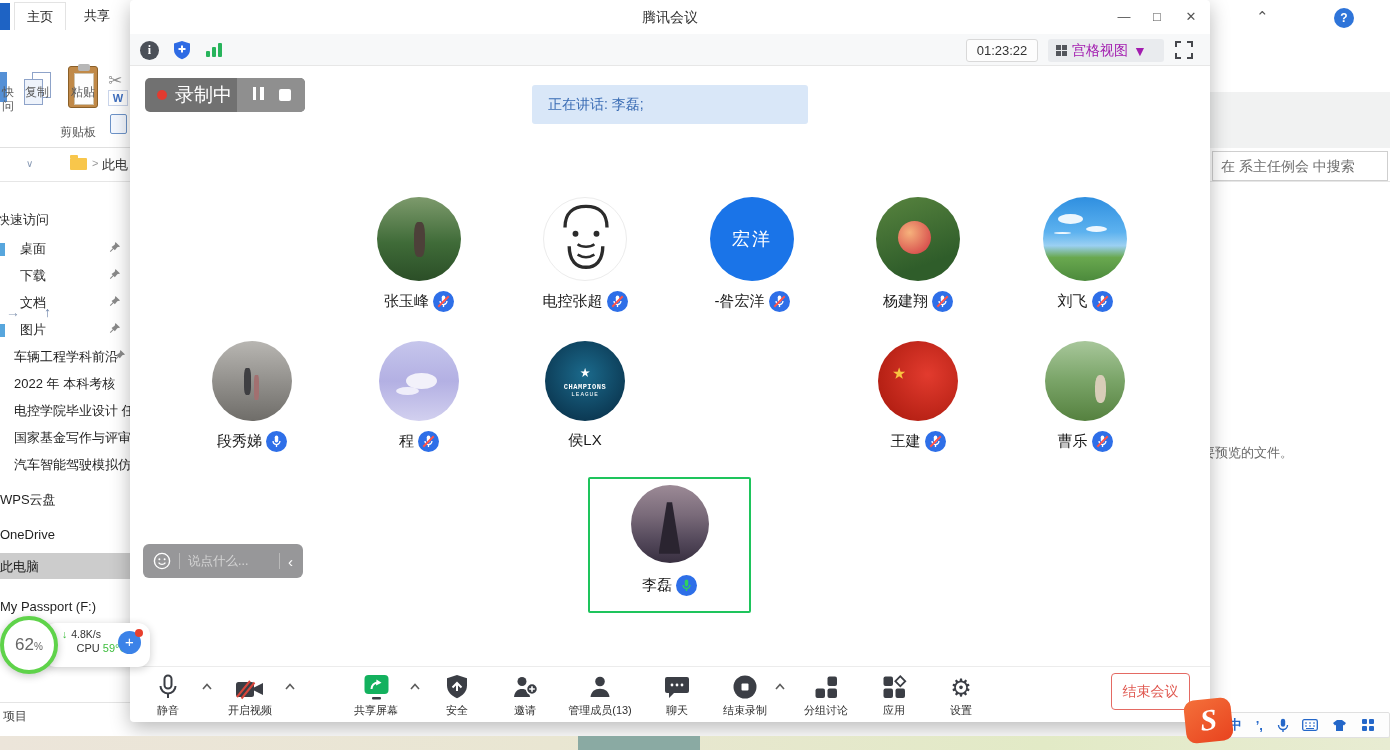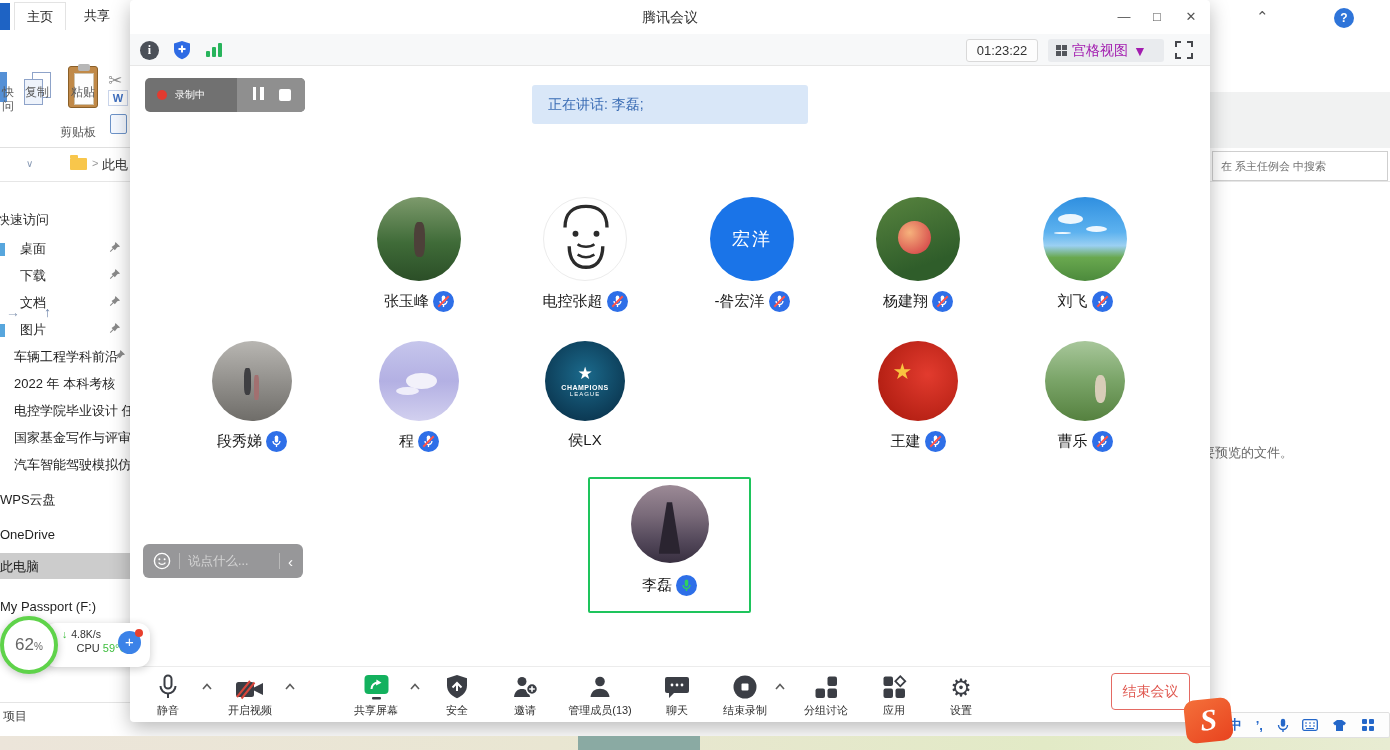--- a/index.html
+++ b/index.html
@@ -22,21 +22,21 @@
   .paste-clip { left:9px; top:-3px; width:12px; height:7px; background:#b7b7b7; border-radius:2px; }
   .paste-page { left:5px; top:6px; width:20px; height:32px; background:#fdfdfd; border:1px solid #d0c4ae; }
   .cut-glyph { left:108px; top:40px; font-size:17px; color:#8f8f8f; }
   .w-icon { left:108px; top:60px; width:20px; height:16px; color:#3f6fc0; font-size:11px; font-weight:bold; background:#fff; border:1px solid #c9d4ea; text-align:center; line-height:14px; }
   .ps-icon { left:110px; top:84px; width:17px; height:20px; border:1px solid #6d93c8; border-radius:2px; background:#f4f8ff; }
   .navrow { left:0; top:148px; width:1390px; height:34px; background:#fff; border-bottom:1px solid #e6e6e6; }
   .navglyph { font-size:14px; color:#8a9bb5; top:156px; }
   .folder-ico { left:70px; top:158px; width:17px; height:12px; background:#f8c64b; border-radius:1px; }
   .folder-ico:before { content:""; position:absolute; left:0; top:-3px; width:8px; height:3px; background:#f8c64b; border-radius:1px 1px 0 0; }
   .crumb { left:92px; top:156px; font-size:13px; color:#333; }
-  .searchbox { left:1212px; top:151px; width:176px; height:30px; background:#fff; border:1px solid #cfcfcf; font-size:11px; color:#6e6e6e; line-height:28px; padding-left:8px; }
+  .searchbox { left:1212px; top:151px; width:176px; height:30px; background:#fff; border:1px solid #cfcfcf; font-size:14px; color:#6e6e6e; line-height:28px; padding-left:8px; }
   .sidebar-hd { left:0px; top:211px; font-size:13px; color:#2b2b2b; }
   .side-item { left:20px; height:20px; font-size:13px; color:#1f1f1f; white-space:nowrap; overflow:hidden; max-width:105px; }
   .side-sel { left:0; top:553px; width:130px; height:26px; background:#cccccc; }
   .pin { width:13px; height:13px; }
   .blue-sliver { left:0; width:5px; height:13px; background:#57a6dd; }
   .status-txt { left:3px; top:708px; font-size:12px; color:#474747; }
   .statusbar-line { left:0; top:702px; width:130px; height:1px; background:#e4e4e4; }
   .preview-hint { left:1202px; top:444px; font-size:13px; color:#6a6a6a; white-space:nowrap; }
   .exp-collapse { left:1256px; top:8px; font-size:15px; color:#555; }
   .exp-help { left:1334px; top:8px; width:20px; height:20px; border-radius:50%; background:#2e74d9; color:#fff; font-size:12px; font-weight:bold; text-align:center; line-height:20px; }
@@ -62,29 +62,29 @@
   .view-box { left:918px; top:5px; width:116px; height:23px; background:#e9ebee; border-radius:3px; display:flex; align-items:center; gap:5px; padding:0 8px; }
   .grid-glyph { width:11px; height:11px; display:grid; grid-template-columns:5px 5px; grid-template-rows:5px 5px; gap:1px; }
   .grid-glyph i { background:#53565c; display:block; }
   .view-box span { font-size:14px; color:#a21caf; }
   .view-caret { font-size:9px; color:#666; }
   .fs-ic { left:1044px; top:6px; }
 
   .rec-pill { left:15px; top:78px; width:160px; height:34px; border-radius:5px; background:#717171; overflow:hidden; display:flex; }
   .rec-left { width:92px; display:flex; align-items:center; padding-left:12px; gap:8px; }
   .rec-dot { width:10px; height:10px; border-radius:50%; background:#e23b30; }
-  .rec-txt { color:#fff; font-size:10px; }
+  .rec-txt { color:#fff; font-size:19px; }
   .rec-right { flex:1; background:#8f8f8f; display:flex; align-items:center; justify-content:space-evenly; }
   .pause-ic i { display:inline-block; width:3.5px; height:13px; background:#fff; margin:0 2px; }
   .stop-ic { width:12px; height:12px; background:#fff; border-radius:2px; }
 
   .speak-banner { left:402px; top:85px; width:276px; height:39px; background:#d9e7f8; border-radius:3px; font-size:14px; color:#3a6cb4; line-height:39px; padding-left:16px; }
 
   .cell { width:150px; text-align:center; }
-  .avatar { border-radius:50%; margin:0 auto; position:relative; overflow:hidden; }
+  .avatar { border-radius:50%; margin:0 auto; position:relative; overflow:hidden;font-family:Liberation Mono, monospace; }
   .a84 { width:84px; height:84px; }
   .a80 { width:80px; height:80px; }
   .a78 { width:78px; height:78px; }
   .pname { display:flex; align-items:center; justify-content:center; gap:4px; margin-top:10px; font-size:15px; color:#1a1a1a; white-space:nowrap; }
   .mic { width:21px; height:21px; flex:0 0 auto; }
   .host-badge { position:absolute; left:50%; bottom:0px; transform:translateX(-50%); width:17px; height:17px; border-radius:50%; background:#f59a23; border:1.5px solid #fff; }
   .sel-box { left:458px; top:477px; width:163px; height:136px; border:2px solid #1ec45c; border-radius:2px; }
 
   .av-kou { background:linear-gradient(180deg,#9ec1e6 0%,#b9cfe0 32%,#7fa05a 62%,#5d8743 100%); }
   .av-kou:before { content:""; position:absolute; left:28%; top:44%; width:36%; height:15%; background:#e9e4d6; }

